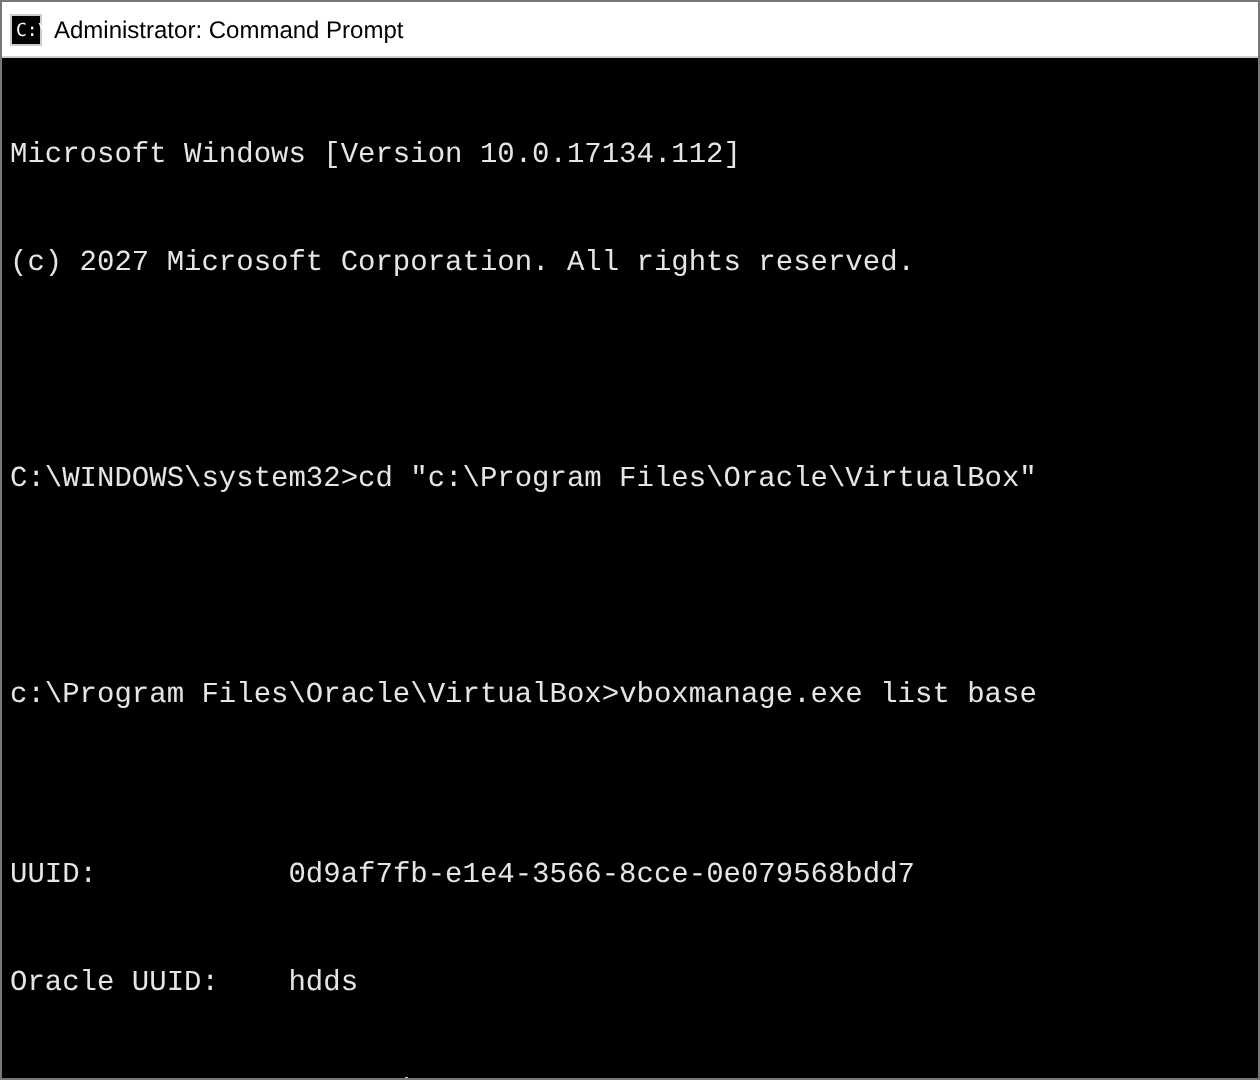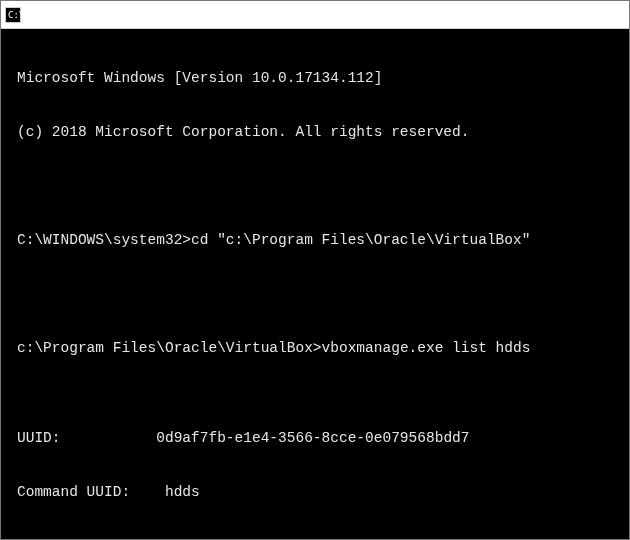--- a/index.html
+++ b/index.html
@@ -39,21 +39,21 @@
     display: inline-flex;
     align-items: center;
     justify-content: center;
   }
   .terminal {
     flex: 1;
     background: #000000;
     color: #e5e5e5;
     font-size: 14.5px;
     line-height: 18px;
-    padding: 4px 16px;
+    padding: 4px 4px;
     box-sizing: border-box;
     white-space: pre;
     overflow: hidden;
     position: relative;
     font-family: Liberation Mono, monospace;
   }
   .line {
     display: block;
     min-height: 18px;
   }
@@ -67,33 +67,34 @@
 <div class="window">
 
   <div class="titlebar">
     <span class="icon">
       <svg width="16" height="16" viewBox="0 0 16 16">
         <rect x="0" y="0" width="16" height="16" fill="#000"></rect>
         <rect x="0.5" y="0.5" width="15" height="15" fill="none" stroke="#ccc"></rect>
         <text x="3" y="11" font-size="9" font-family="Consolas,monospace" fill="#fff">C:\</text>
       </svg>
     </span>
+    <span>Administrator: Command Prompt</span>
   </div>
 
   <div class="terminal">
     <span class="line">Microsoft Windows [Version 10.0.17134.112]</span>
-    <span class="line">(c) 2018 Microsoft Corporation. All rights reserved.</span>
+    <span class="line">(c) 2027 Microsoft Corporation. All rights reserved.</span>
     <span class="line"> </span>
     <span class="line"><span>C:\WINDOWS\system32&gt;</span><span>cd "c:\Program Files\Oracle\VirtualBox"</span></span>
     <span class="line"> </span>
-    <span class="line"><span>c:\Program Files\Oracle\VirtualBox&gt;</span><span>vboxmanage.exe list hdds</span></span>
+    <span class="line"><span>c:\Program Files\Oracle\VirtualBox&gt;</span><span>vboxmanage.exe list base</span></span>
 
     
     <span class="line"><span class="label">UUID:           </span><span>0d9af7fb-e1e4-3566-8cce-0e079568bdd7</span></span>
-    <span class="line"><span class="label">Command UUID:    </span><span>hdds</span></span>
+    <span class="line"><span class="label">Oracle UUID:    </span><span>hdds</span></span>
     <span class="line"><span class="label">State:          </span><span>created</span></span>
     
     
     
     
     
     
     
 
     

